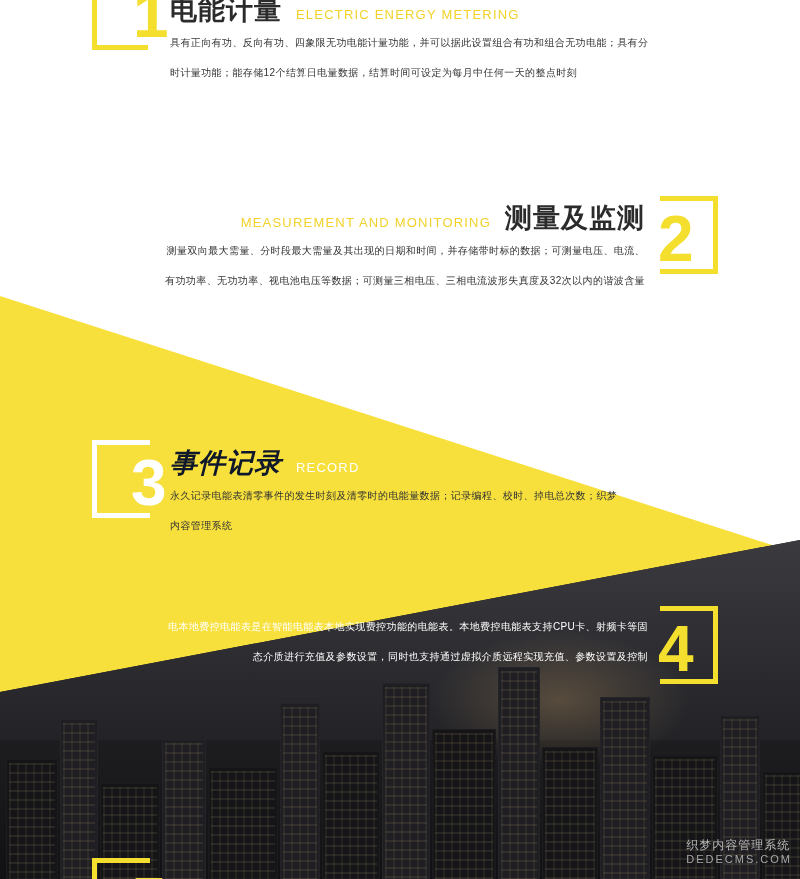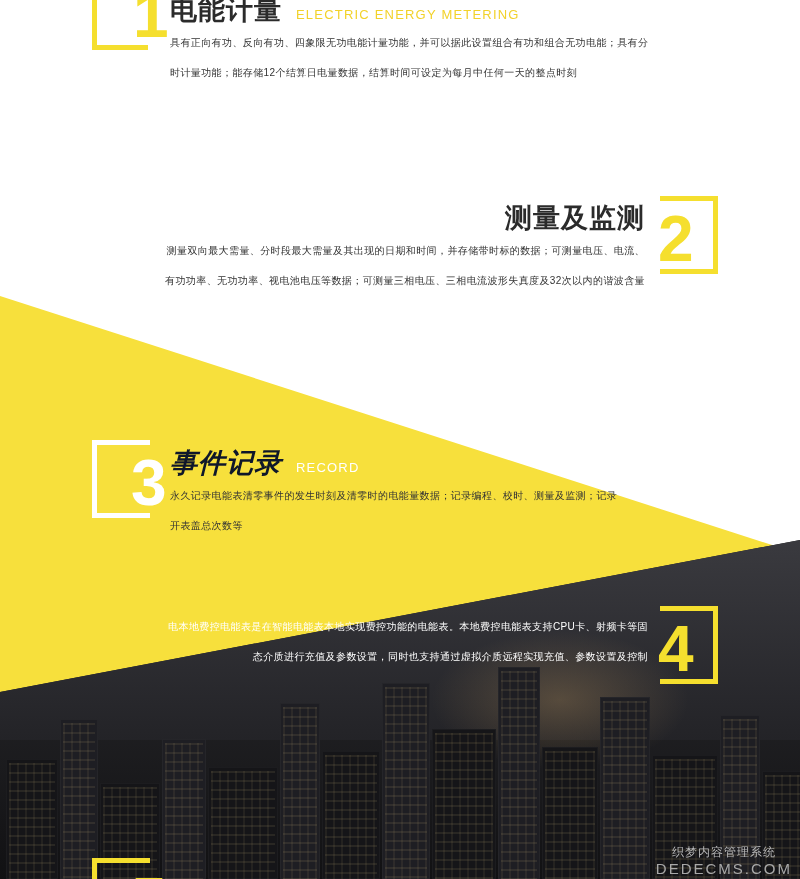--- a/index.html
+++ b/index.html
@@ -168,27 +168,27 @@
     width: 58px; height: 78px;
     border: 5px solid #f5df2e;
     border-right: none;
   }
   #b5 .num { left: 34px; top: 6px; color: #f5df2e; }
 
   
   .watermark {
     position: absolute;
     right: 8px;
-    bottom: 0;
+    bottom: 12px;
     z-index: 9;
-    text-align: center;
+    text-align: left;
     line-height: 1.25;
   }
   .wm1 { font-size: 12px; color: #b9b9b9; letter-spacing: 1px; }
-  .wm2 { font-size: 15px; color: #a8a8a8; letter-spacing: 2px; }
+  .wm2 { font-size: 11px; color: #a8a8a8; letter-spacing: 2px; }
 </style>
 </head>
 <body>
 
 <div class="page">
 
   <div class="bg-yellow-band"></div>
 
   <div class="bg-dark-photo">
     <div class="sky"></div>
@@ -219,34 +219,35 @@
       <span class="en-title">ELECTRIC ENERGY METERING</span>
     </div>
     <div class="body-text">具有正向有功、反向有功、四象限无功电能计量功能，并可以据此设置组合有功和组合无功电能；具有分时计量功能；能存储12个结算日电量数据，结算时间可设定为每月中任何一天的整点时刻</div>
   </div>
 
   <div class="bracket" id="b2">
     <span class="num">2</span>
   </div>
   <div class="section" id="sec2">
     <div class="title-row right">
+      <span class="en-title">MEASUREMENT AND MONITORING</span>
       <span class="cn-title">测量及监测</span>
     </div>
     <div class="body-text right">测量双向最大需量、分时段最大需量及其出现的日期和时间，并存储带时标的数据；可测量电压、电流、有功功率、无功功率、视电池电压等数据；可测量三相电压、三相电流波形失真度及32次以内的谐波含量</div>
   </div>
 
   <div class="bracket" id="b3">
     <span class="num">3</span>
   </div>
   <div class="section" id="sec3">
     <div class="title-row">
       <span class="cn-title light">事件记录</span>
       <span class="en-title onyellow">RECORD</span>
     </div>
-    <div class="body-text">永久记录电能表清零事件的发生时刻及清零时的电能量数据；记录编程、校时、测量及监测；记录开表盖总次数等</div>
+    <div class="body-text">永久记录电能表清零事件的发生时刻及清零时的电能量数据；记录编程、校时、掉电总次数；织梦内容管理系统</div>
   </div>
 
   <div class="bracket" id="b4">
     <span class="num">4</span>
   </div>
   <div class="section" id="sec4">
     <div class="body-text light right">电本地费控电能表是在智能电能表本地实现费控功能的电能表。本地费控电能表支持CPU卡、射频卡等固态介质进行充值及参数设置，同时也支持通过虚拟介质远程实现充值、参数设置及控制</div>
   </div>
 
   <div class="bracket" id="b5">

